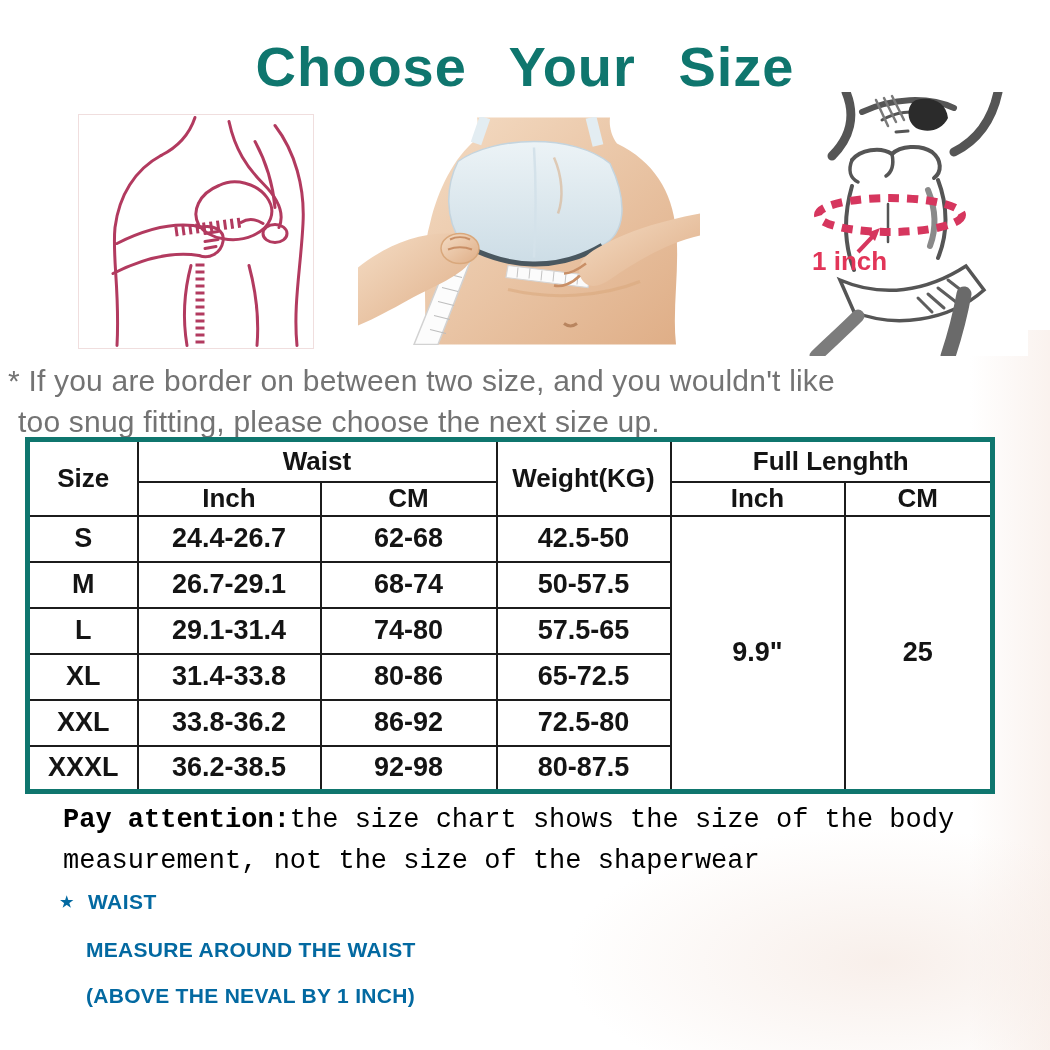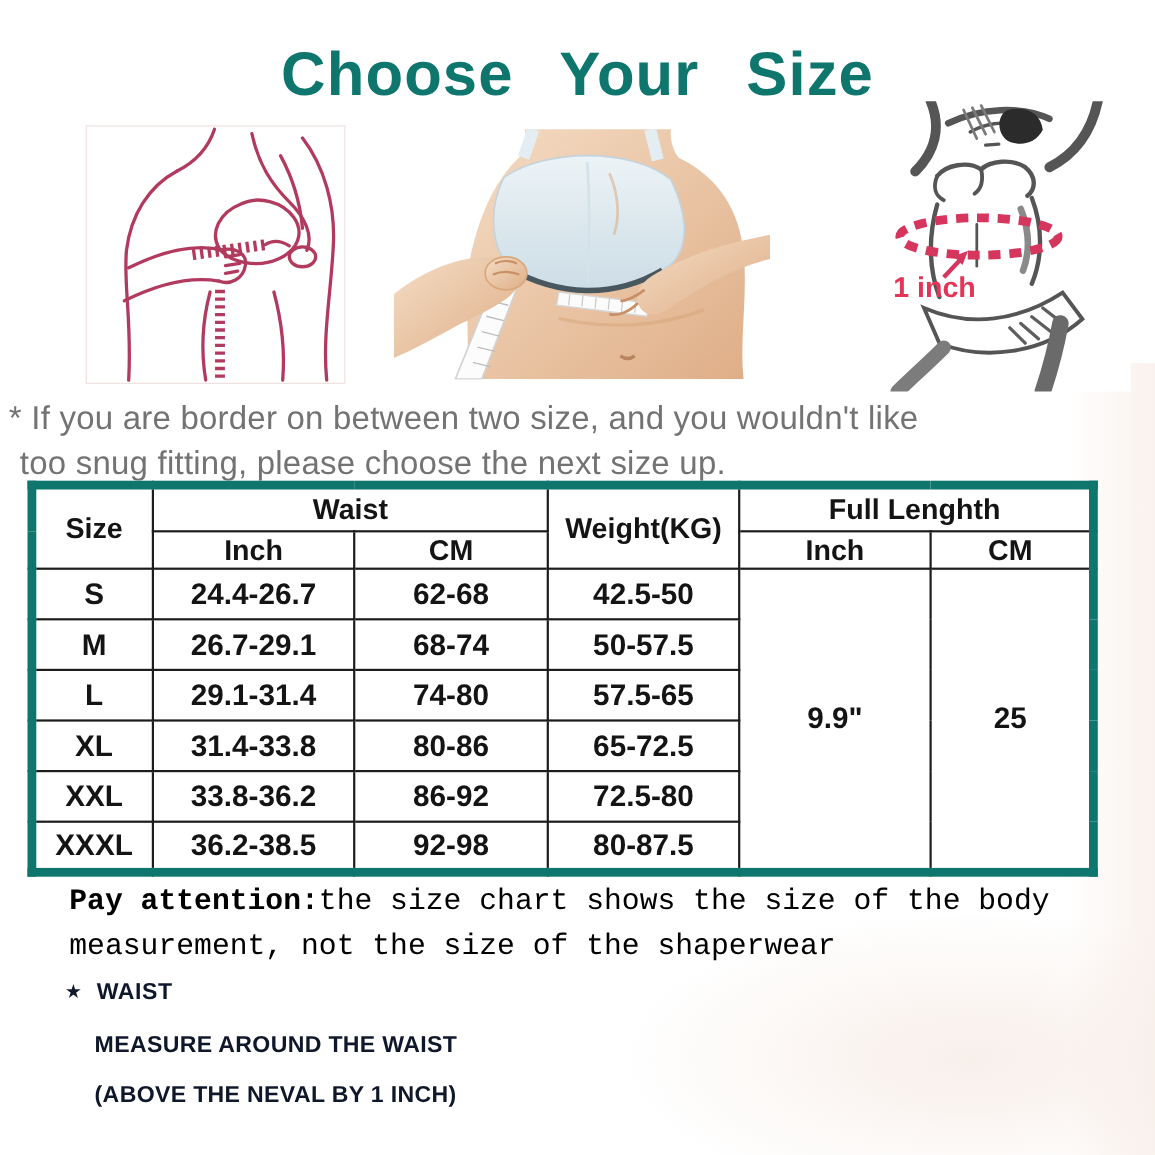--- a/index.html
+++ b/index.html
@@ -21,34 +21,34 @@
   .fig-right{left:796px;top:92px;width:232px;height:264px;}
   .fig svg{display:block;width:100%;height:100%;}
   .note{
     position:absolute;left:8px;top:360px;width:1038px;
     font-size:30px;line-height:41px;letter-spacing:.2px;color:#737373;font-weight:500;
   }
   .note .l2{padding-left:10px;display:block;}
   table.size-table{
     position:absolute;left:25px;top:437px;border-collapse:collapse;table-layout:fixed;
     background:#fff;text-align:center;color:#141414;
-    border:8px solid #0f766e;
+    border:5px solid #0f766e;
   }
   table.size-table th, table.size-table td{
     border:2px solid #1c1c1c;padding:0;font-weight:bold;vertical-align:middle;
   }
   table.size-table th{font-size:26px;}
   table.size-table td{font-size:27px;}
   tr.hdr1{height:42px;} tr.hdr2{height:34px;} tr.body-row{height:46px;}
   .pay{
     position:absolute;left:63px;top:800px;width:940px;
     font-family:"Liberation Mono",monospace;font-size:27px;line-height:41px;color:#000000;
   }
   .pay .lbl{font-weight:bold;}
-  .waist-note{position:absolute;left:60px;top:890px;font-weight:bold;color:#0f172a;}
+  .waist-note{position:absolute;left:60px;top:890px;font-weight:bold;color:#0369a1;}
   .wn-line1{font-size:21px;letter-spacing:.5px;}
   .wn-star{font-size:15px;position:relative;top:-2px;margin-right:14px;}
   .wn-line2{font-size:21px;margin:24px 0 0 26px;letter-spacing:.3px;}
   .wn-line3{font-size:21px;margin:22px 0 0 26px;letter-spacing:.3px;}
 </style>
 </head>
 <body>
 
 <div class="page">
   <div class="tint-right"></div>

